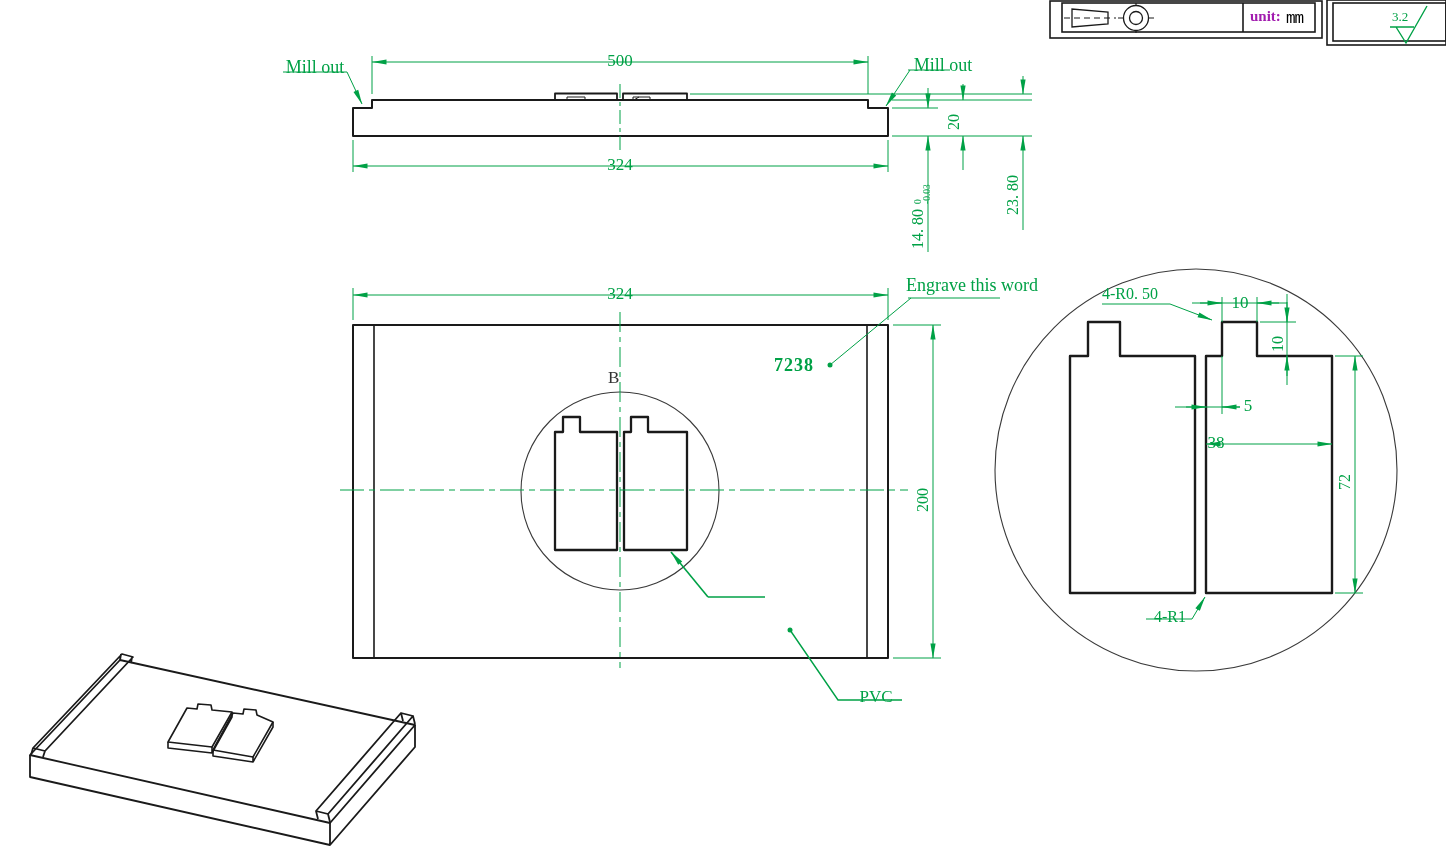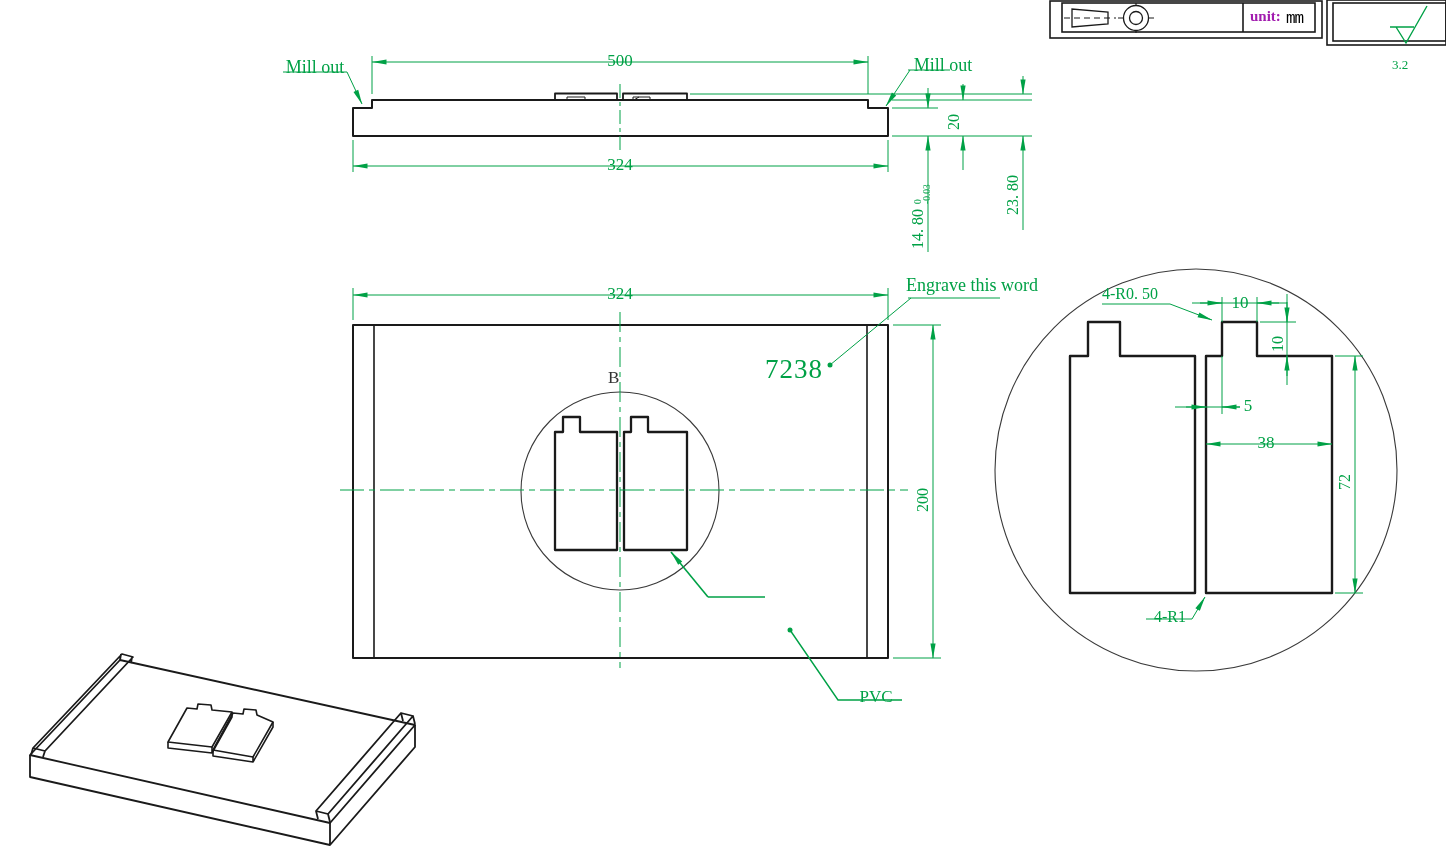--- a/index.html
+++ b/index.html
@@ -4,32 +4,32 @@
 <style>
   html,body{margin:0;padding:0;background:#fff;}
   #stage{position:relative;width:1446px;height:857px;background:#fff;overflow:hidden;
          font-family:"Liberation Serif",serif;}
   #stage svg{position:absolute;left:0;top:0;}
   .t{position:absolute;color:#00A146;font-family:"Liberation Serif",serif;
      font-size:17px;line-height:1;white-space:nowrap;}
   .ctr{text-align:center;margin-top:8px;}
   .rot{transform-origin:0 0;transform:rotate(-90deg);}
   .dark{color:#333;}
-  .big{font-size:27px;letter-spacing:1px;}
+  .big{font-size:18px;letter-spacing:1px;font-weight:bold;}
   .lbl{font-size:18px;}
   .sm{font-size:16px;}
   .note{font-size:20px;}
   .note b{font-weight:normal;font-size:19px;}
   .tol{display:inline-flex;flex-direction:column;font-size:9.5px;line-height:9px;
        margin-left:5px;vertical-align:2px;}
   .tol i{font-style:normal;}
   .unitlbl{font-size:15px;font-weight:bold;color:#a21caf;}
   .unitval{font-size:16px;font-weight:normal;color:#000000;
            font-family:"Liberation Mono",monospace;letter-spacing:-1px;}
-  .fin{font-size:13px;margin-top:48px;}
+  .fin{font-size:13px;}
 </style>
 </head>
 <body>
 
 <div id="stage">
 
 <svg width="1446" height="857" viewBox="0 0 1446 857">
   <defs>
     <marker id="arr" viewBox="0 0 16 6" markerWidth="16" markerHeight="6" refX="15.5" refY="3" orient="auto-start-reverse" markerUnits="userSpaceOnUse">
       <path d="M16,3 L1,0.4 L1,5.6 Z" fill="#00A146"></path>
@@ -187,21 +187,21 @@
 <span class="t sm rot" style="left:915px;top:512px">200</span>
 <span class="t dark" style="left:608px;top:369px">B</span>
 <span class="t lbl" style="left:906px;top:276px">Engrave this word</span>
 <span class="t big ctr" style="left:758px;top:348px;width:72px">7238</span>
 <span class="t ctr" style="left:850px;top:680px;width:52px">PVC</span>
 
 <span class="t sm" style="left:1102px;top:286px">4-R0. 50</span>
 <span class="t ctr" style="left:1220px;top:286px;width:40px">10</span>
 <span class="t sm rot" style="left:1270px;top:352px">10</span>
 <span class="t ctr" style="left:1236px;top:389px;width:24px">5</span>
-<span class="t ctr" style="left:1246px;top:426px;width:40px">38</span>
+<span class="t ctr" style="left:1196px;top:426px;width:40px">38</span>
 <span class="t sm rot" style="left:1337px;top:490px">72</span>
 <span class="t sm ctr" style="left:1146px;top:601px;width:48px">4-R1</span>
 
 
 <span class="t unitlbl" style="left:1250px;top:9px">unit:</span>
 <span class="t unitval" style="left:1286px;top:11px">mm</span>
 <span class="t fin" style="left:1392px;top:10px">3.2</span>
 
 </div>
 

